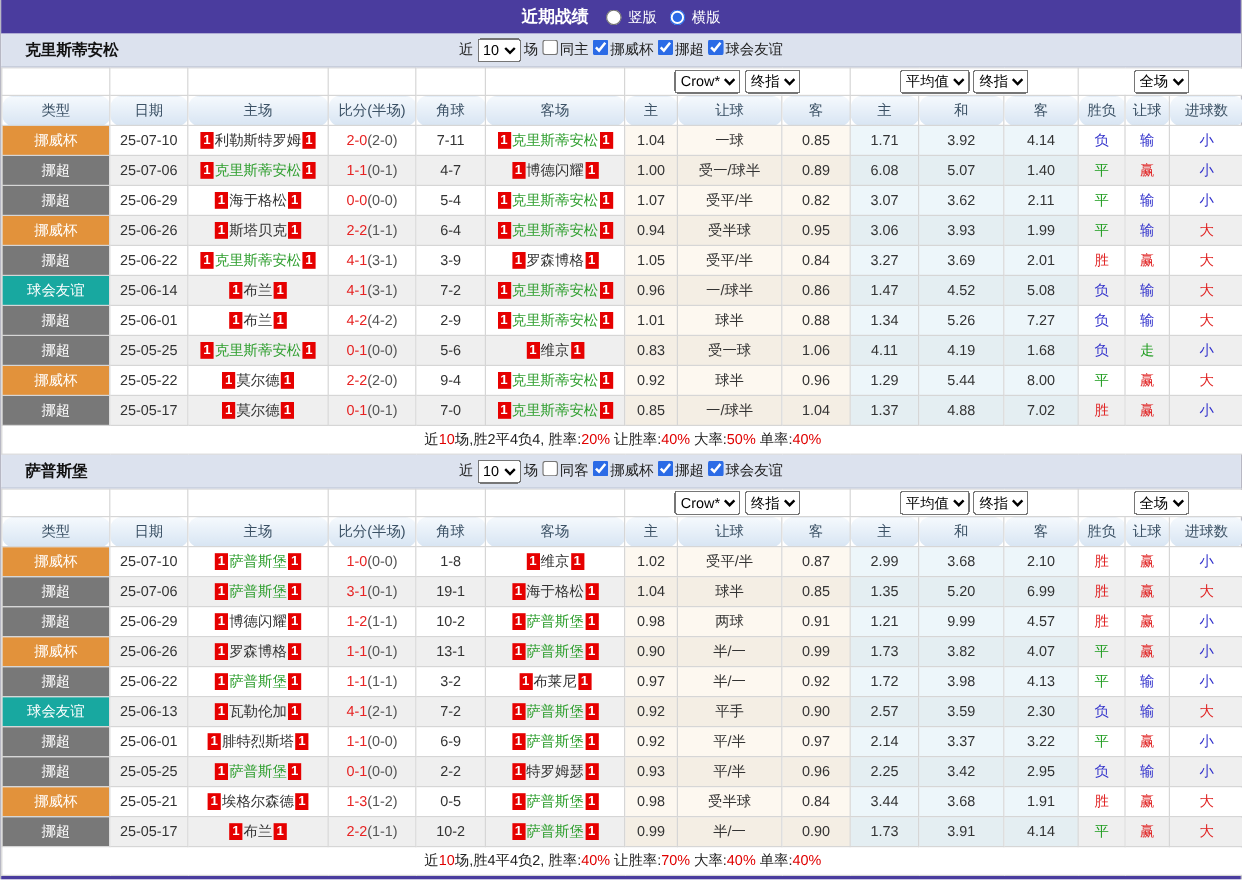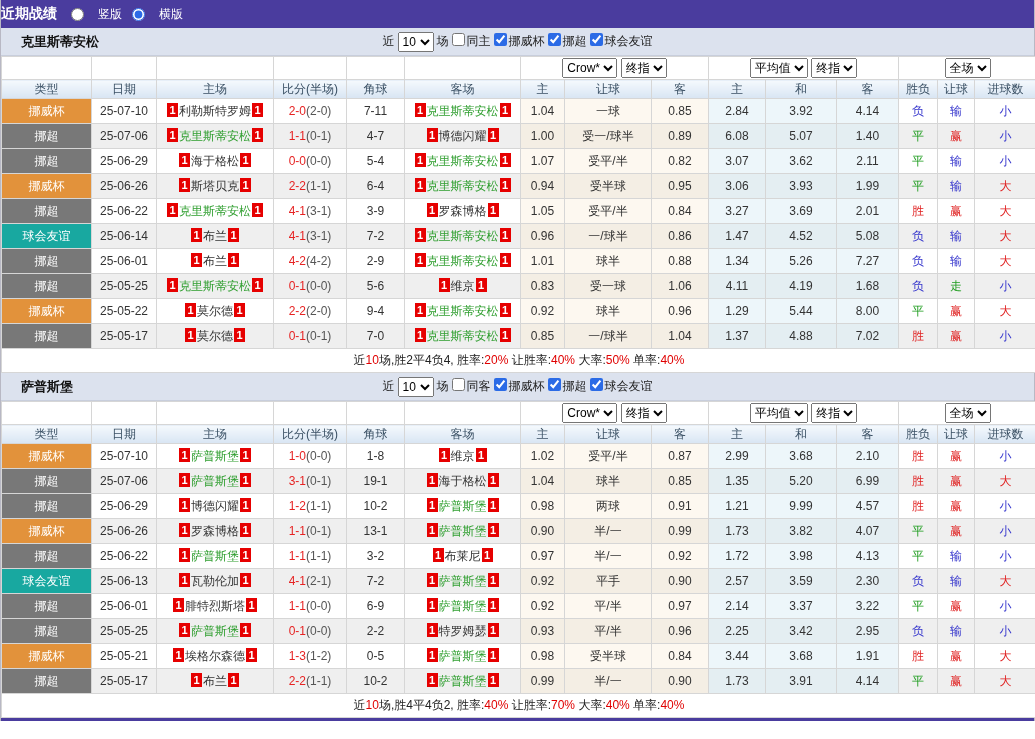--- a/index.html
+++ b/index.html
@@ -1,30 +1,30 @@
 <!DOCTYPE html>
 <html><head>
 <meta charset="utf-8">
 <style>
   * { box-sizing: border-box; margin: 0; padding: 0; }
   body { font-family: "Liberation Sans", "DejaVu Sans", sans-serif; background: #fff; }
   .page { width: 1035px; border-left: 1px solid #b8b8c4; border-right: 1px solid #b8b8c4; }
-  .title-bar { height: 28px; background: #4a3c9e; color: #fff; display: flex; align-items: center; justify-content: flex-start; gap: 10px; font-size: 12px; }
+  .title-bar { height: 28px; background: #4a3c9e; color: #fff; display: flex; align-items: center; justify-content: center; gap: 10px; font-size: 12px; }
   .title-text { font-weight: bold; font-size: 14px; margin-right: 4px; }
-  .radio-group { display: flex; align-items: center; gap: 12px; }
+  .radio-group { display: flex; align-items: center; gap: 4px; }
   input[type="radio"], input[type="checkbox"] { accent-color: #2b6be6; width: 13px; height: 13px; vertical-align: middle; margin: 0 2px 0 0; }
   .filter-row { height: 28px; background: #dce2ee; position: relative; display: flex; align-items: center; border-bottom: 1px solid #c8cedc; }
   .team-name { position: absolute; left: 20px; font-weight: bold; font-size: 13px; color: #111; }
   .filters { margin: 0 auto; display: flex; align-items: center; gap: 3px; font-size: 12px; color: #222; }
   .filters label { display: flex; align-items: flex-start; }
   select { font-size: 12px; height: 20px; font-family: inherit; }
   table { border-collapse: collapse; table-layout: fixed; width: 1035px; font-size: 12px; }
   td, th { border: 1px solid #d6d6d6; overflow: hidden; white-space: nowrap; text-align: center; padding: 0; color: #333; }
   .selects-row td { height: 23px; background: #fff; }
-  .header-row th { background: linear-gradient(#f5f9fd, #d8e5f3); color: #3a5064; font-weight: normal; height: 19px; }
+  .header-row th { background: linear-gradient(#f5f9fd, #d8e5f3); color: #3a5064; font-weight: normal; height: 25px; border-radius: 9px; }
   tr.odd td { background: #ffffff; }
   tr.even td { background: #efefef; }
   tr.match-row td { height: 25px; }
   tr.odd td.crow { background: #fdf8f0; }
   tr.even td.crow { background: #f4eee4; }
   tr.odd td.avg { background: #edf6fa; }
   tr.even td.avg { background: #e4eef2; }
   td.ltype { color: #fff; }
   td.ltype.t-cup { background: #e2923b !important; }
   td.ltype.t-lg { background: #787878 !important; }
@@ -141,21 +141,21 @@
   <tr class="match-row odd">
     <td class="ltype t-cup">挪威杯</td>
     <td>25-07-10</td>
     <td class="home-cell"><span class="card cb" hidden="">1</span><span class="name">利勒斯特罗姆</span><span class="card ca" hidden="">1</span></td>
     <td><span class="score-ft">2-0</span><span class="score-ht">(2-0)</span></td>
     <td>7-11</td>
     <td class="away-cell"><span class="card cb" hidden="">1</span><span class="name team">克里斯蒂安松</span><span class="card ca" hidden="">1</span></td>
     <td class="crow">1.04</td>
     <td class="crow">一球</td>
     <td class="crow">0.85</td>
-    <td class="avg">2.84</td>
+    <td class="avg">1.71</td>
     <td class="avg">3.92</td>
     <td class="avg">4.14</td>
     <td class="res wdl res-b">负</td>
     <td class="res hcp res-b">输</td>
     <td class="res goal res-b">小</td>
   </tr>
 
   <tr class="match-row even">
     <td class="ltype t-lg">挪超</td>
     <td>25-07-06</td>

